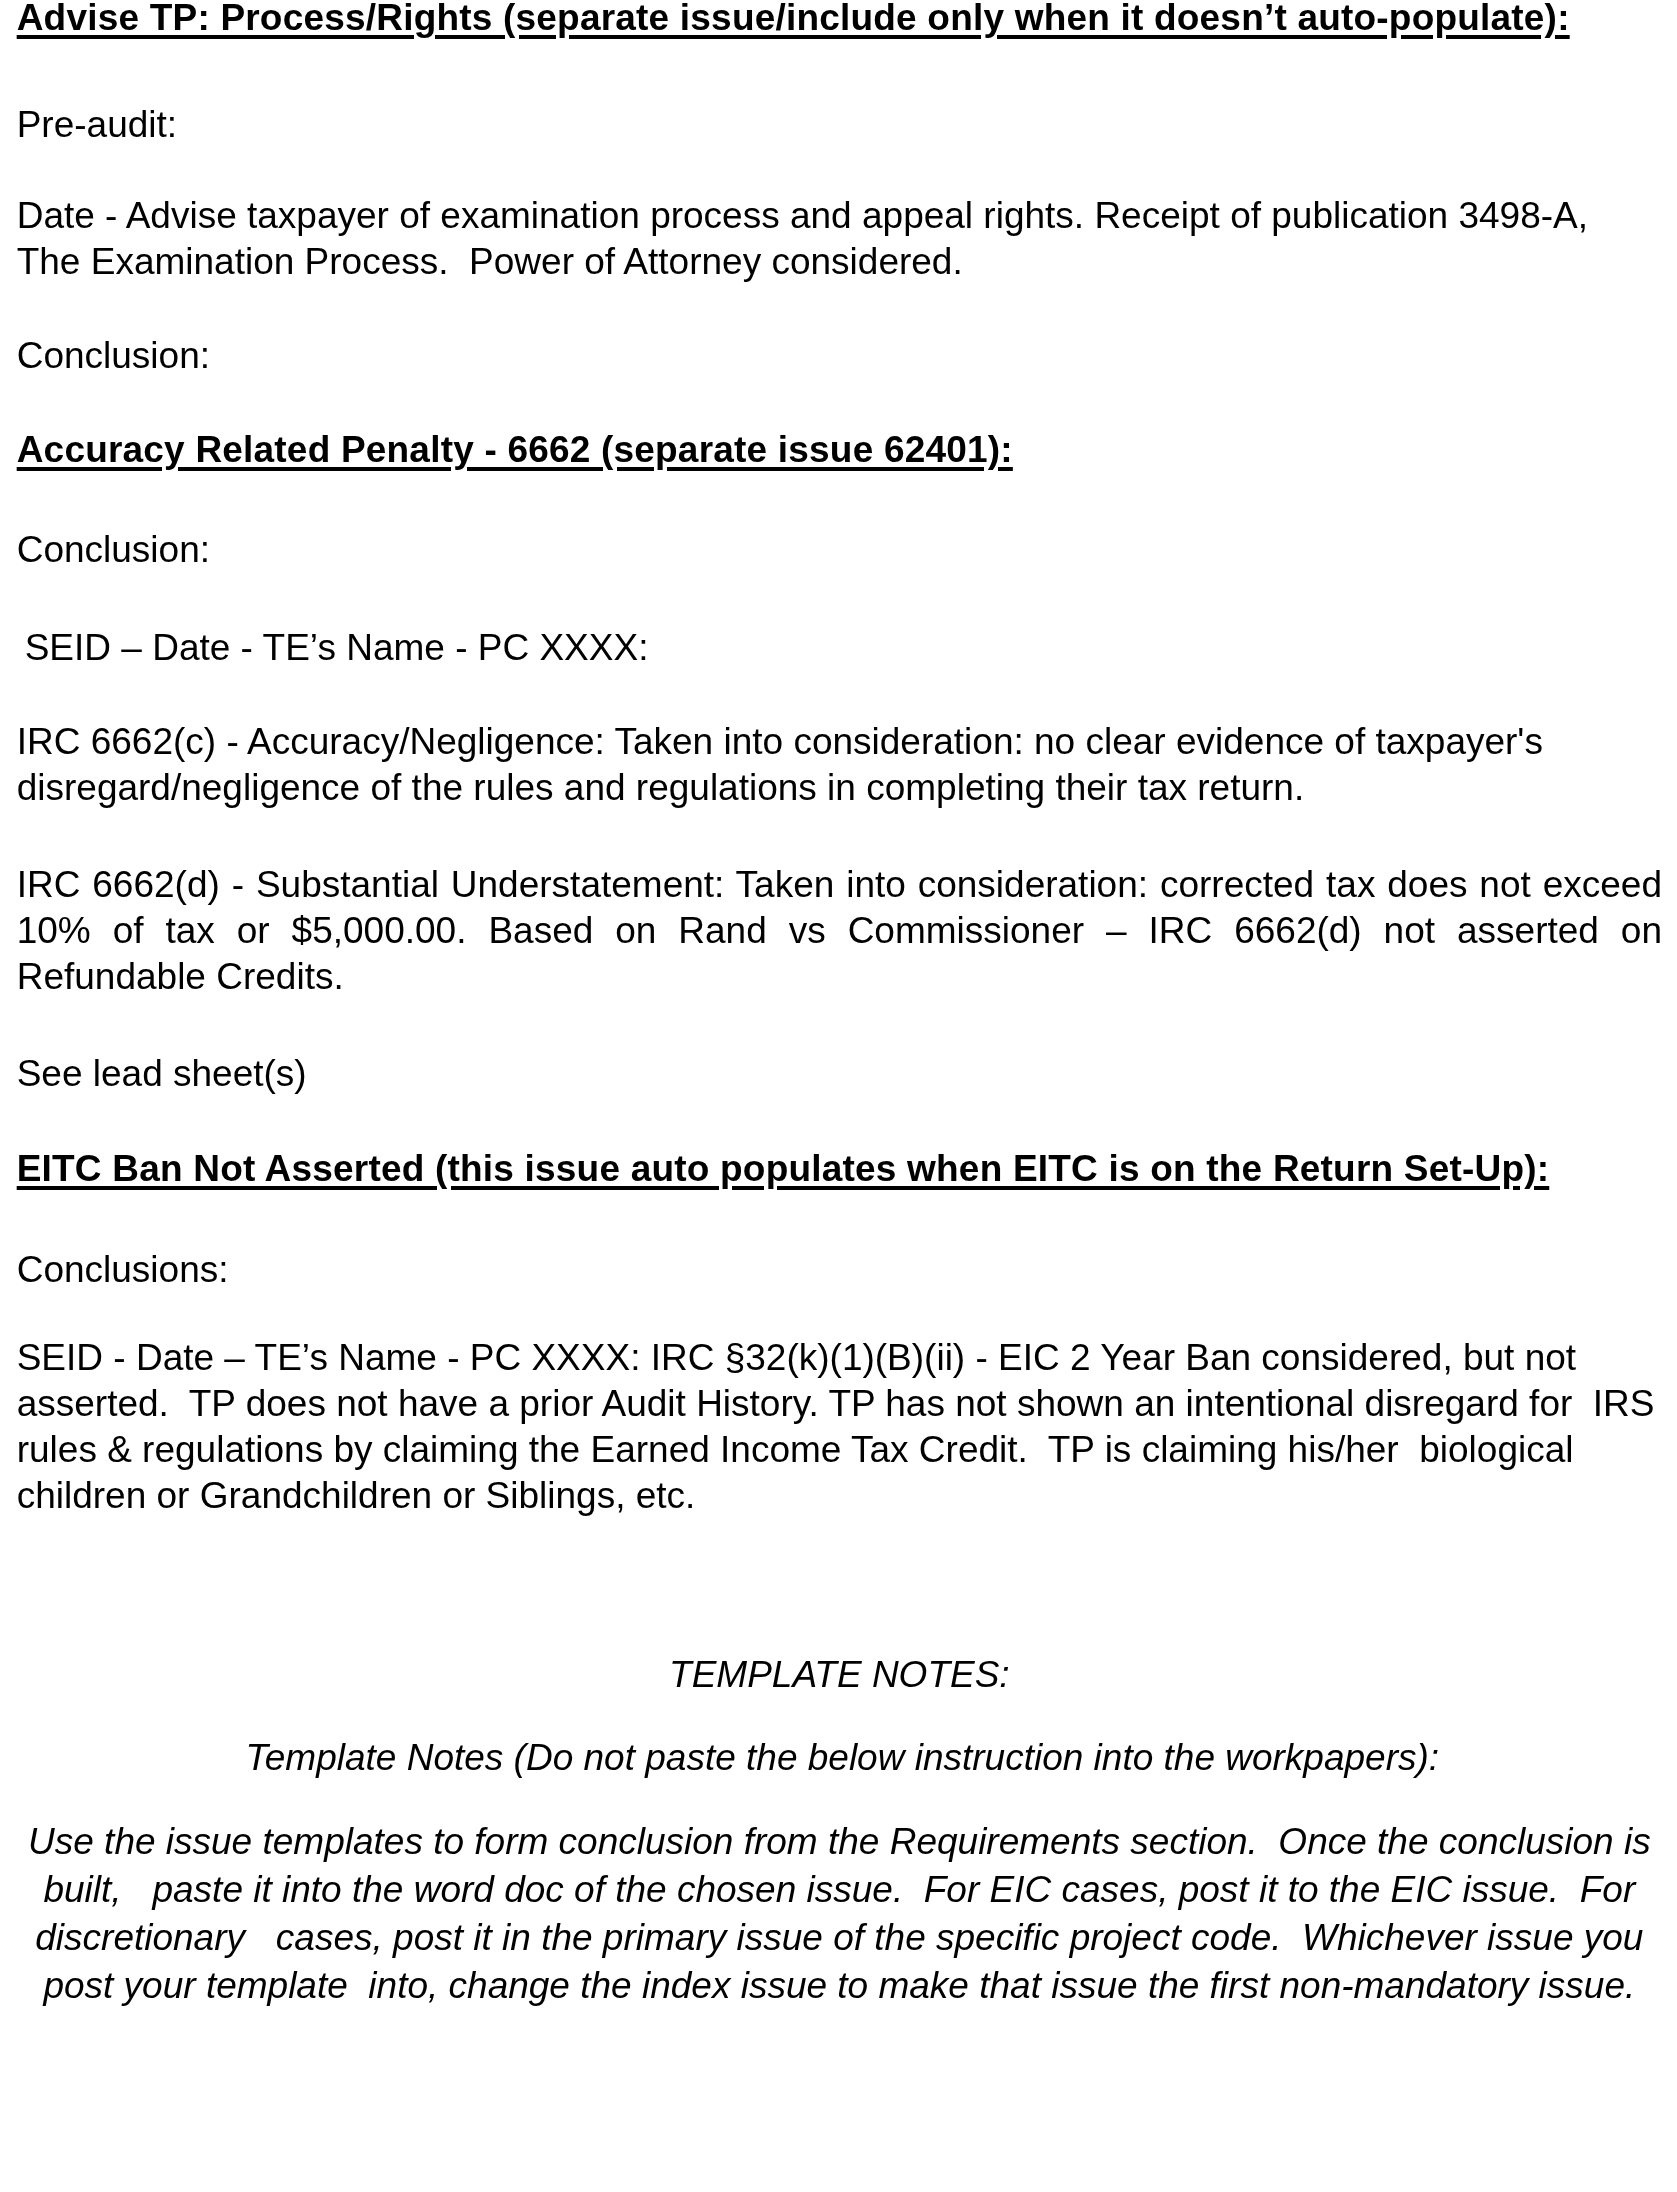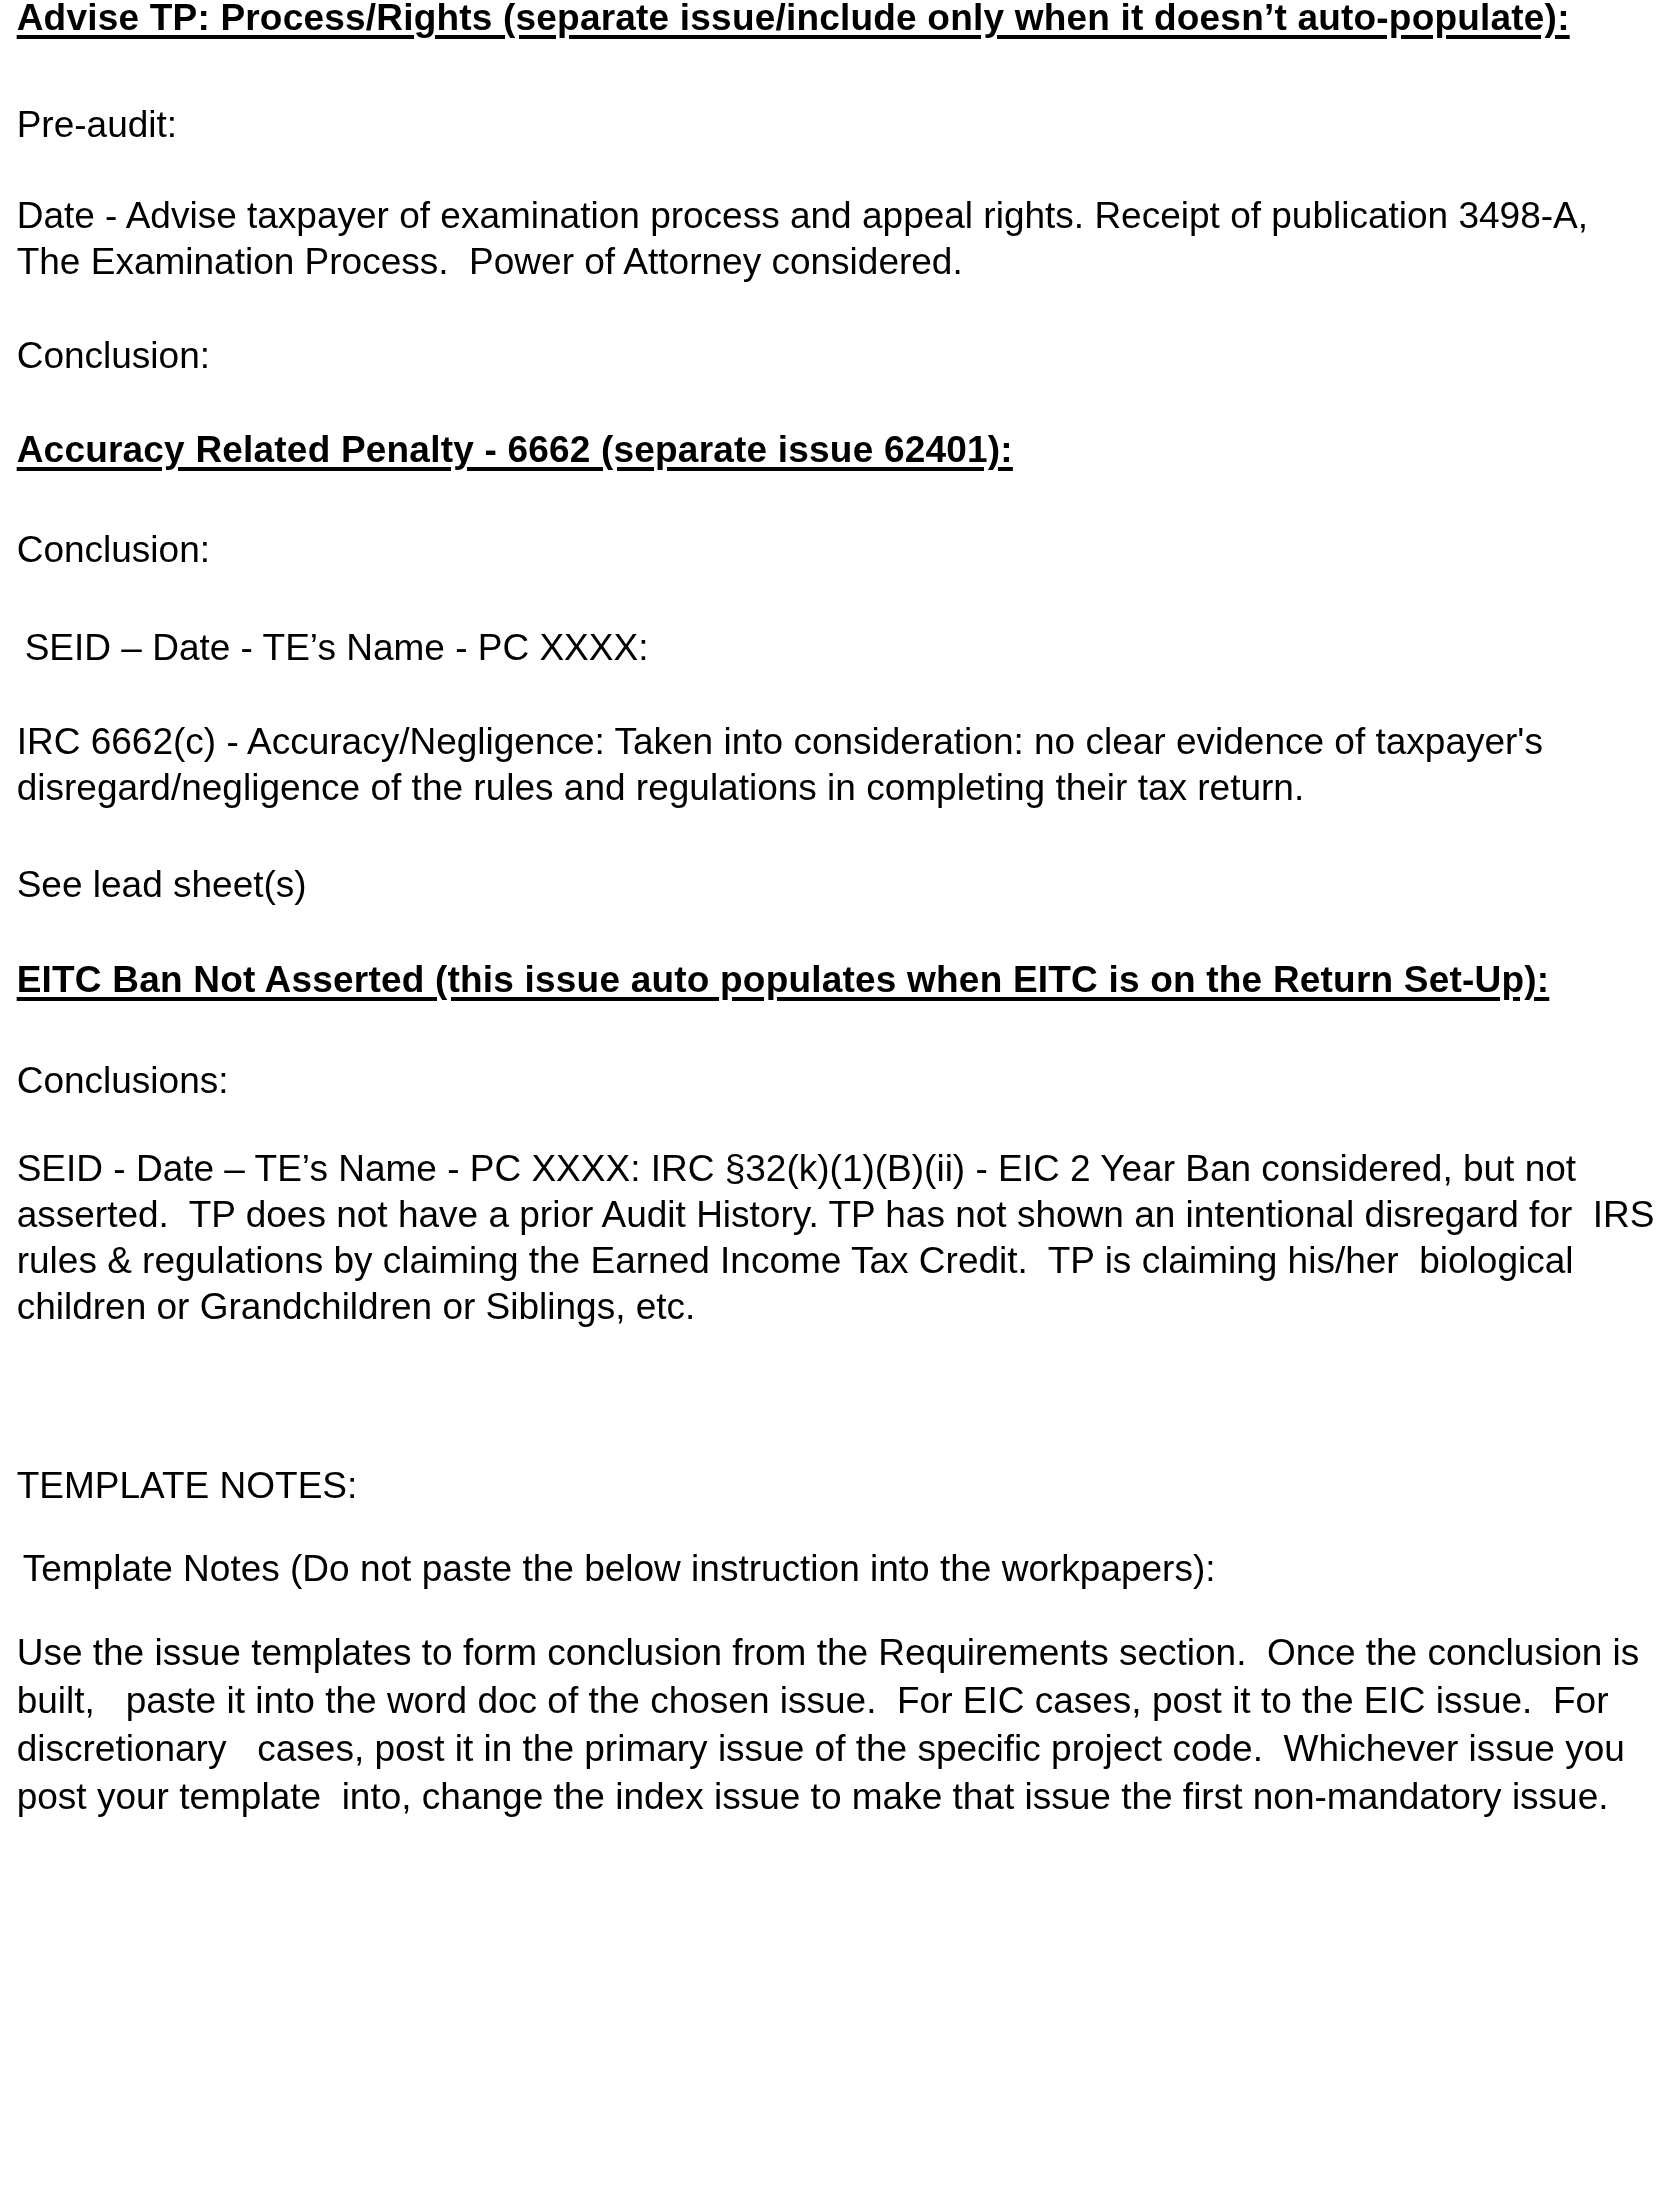--- a/index.html
+++ b/index.html
@@ -32,20 +32,22 @@
     font-size: 37px;
     line-height: 46px;
     white-space: pre-wrap;
   }
   .justify {
     text-align: justify;
     text-align-last: left;
     white-space: normal;
   }
   .italic {
+    font-style: italic;
+    text-align: center;
   }
   .notes-body {
     line-height: 48px;
   }
 </style>
 </head>
 <body>
 
 <div class="page">
 
@@ -59,20 +61,21 @@
 
 
   <div class="hd" style="margin:0 0 54px 0">Accuracy Related Penalty - 6662 (separate issue 62401):</div>
 
   <div class="para" style="margin:0 0 52px 0">Conclusion:</div>
 
   <div class="para" style="margin:0 0 48px 8px">SEID – Date - TE’s Name - PC XXXX:</div>
 
   <div class="para" style="margin:0 0 51px 0">IRC 6662(c) - Accuracy/Negligence: Taken into consideration: no clear evidence of taxpayer's disregard/negligence of the rules and regulations in completing their tax return.</div>
 
+  <div class="para justify" style="margin:0 0 51px 0">IRC 6662(d) - Substantial Understatement: Taken into consideration: corrected tax does not exceed 10% of tax or $5,000.00. Based on Rand vs Commissioner – IRC 6662(d) not asserted on Refundable Credits.</div>
 
   <div class="para" style="margin:0 0 49px 0">See lead sheet(s)</div>
 
   <div class="hd" style="margin:0 0 55px 0">EITC Ban Not Asserted (this issue auto populates when EITC is on the Return Set-Up):</div>
 
   <div class="para" style="margin:0 0 42px 0">Conclusions:</div>
 
   <div class="para" style="margin:0 0 133px 0">SEID - Date – TE’s Name - PC XXXX: IRC §32(k)(1)(B)(ii) - EIC 2 Year Ban considered, but not  asserted.  TP does not have a prior Audit History. TP has not shown an intentional disregard for  IRS rules &amp; regulations by claiming the Earned Income Tax Credit.  TP is claiming his/her  biological children or Grandchildren or Siblings, etc.</div>
 
   <div class="para italic" style="margin:0 0 37px 0">TEMPLATE NOTES:</div>

